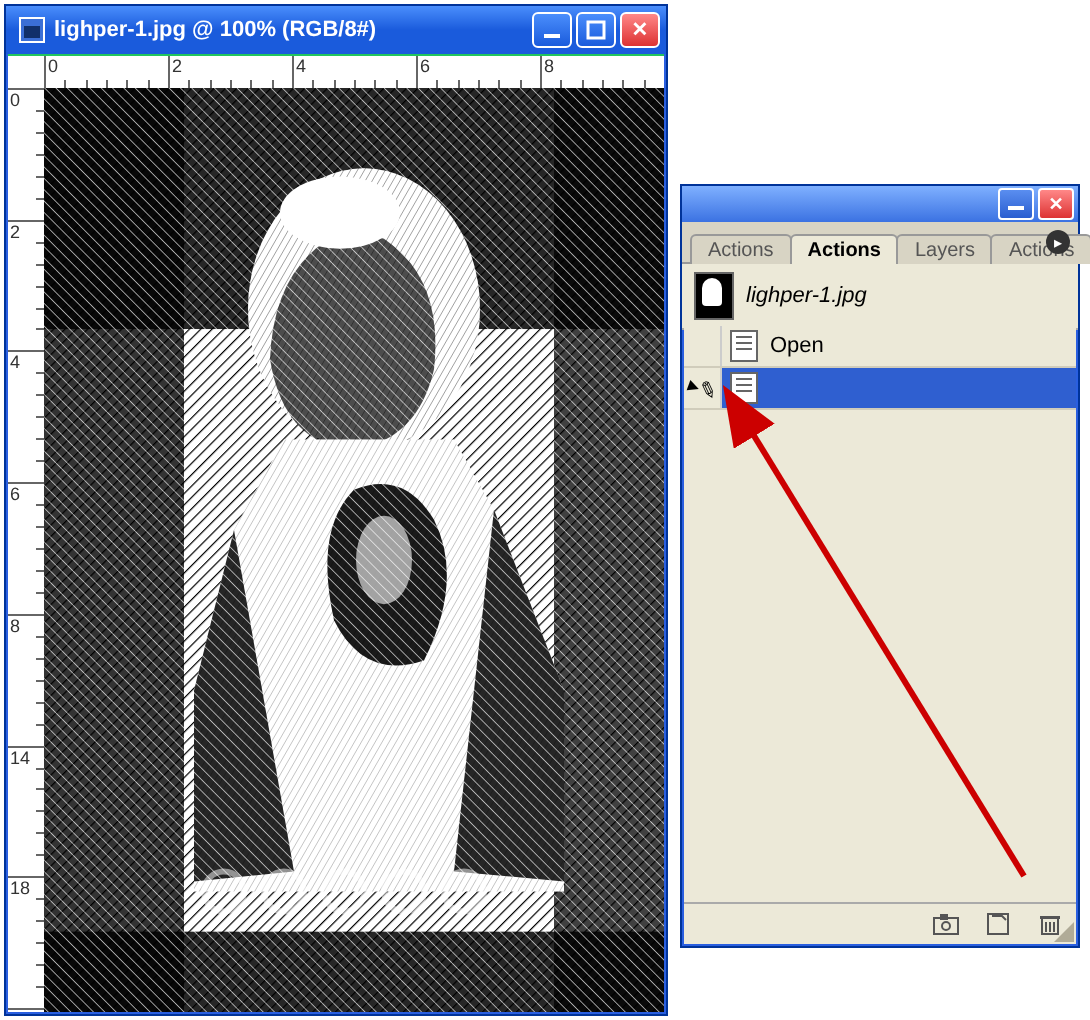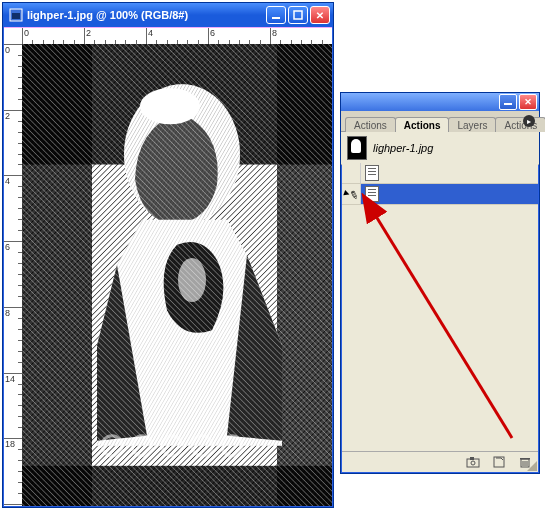--- a/index.html
+++ b/index.html
@@ -8,21 +8,21 @@
     font-family: Tahoma, Arial, sans-serif;
     font-size: 11px;
     width: 545px;
     height: 510px;
     position: relative;
     overflow: hidden;
   }
   .window {
     position: absolute;
     border: 1px solid #003399;
-    background: #f0abfc;
+    background: #22c55e;
     box-shadow: 0 0 0 1px #2a5fe0 inset;
   }
   .titlebar {
     height: 24px;
     background: linear-gradient(to bottom,#4a8efc 0%,#1a5bdc 50%,#1a5bdc 100%);
     display: flex;
     align-items: center;
     color: #fff;
     font-weight: bold;
     padding-left: 6px;
@@ -401,20 +401,21 @@
     <div class="thumb"></div>
     <span>lighper-1.jpg</span>
   </div>
   <div class="panel-body">
     <div class="history-list">
       <div class="hrow">
         <div class="marker-col"></div>
         <div class="icon-col">
             <span class="doc-icon"></span>
           </div>
+        <div class="label">Open</div>
       </div>
       <div class="hrow selected">
         <div class="marker-col">
             <span class="brush-icon">▸✎</span>
           </div>
         <div class="icon-col">
             <span class="doc-icon"></span>
           </div>
       </div>
     </div>

